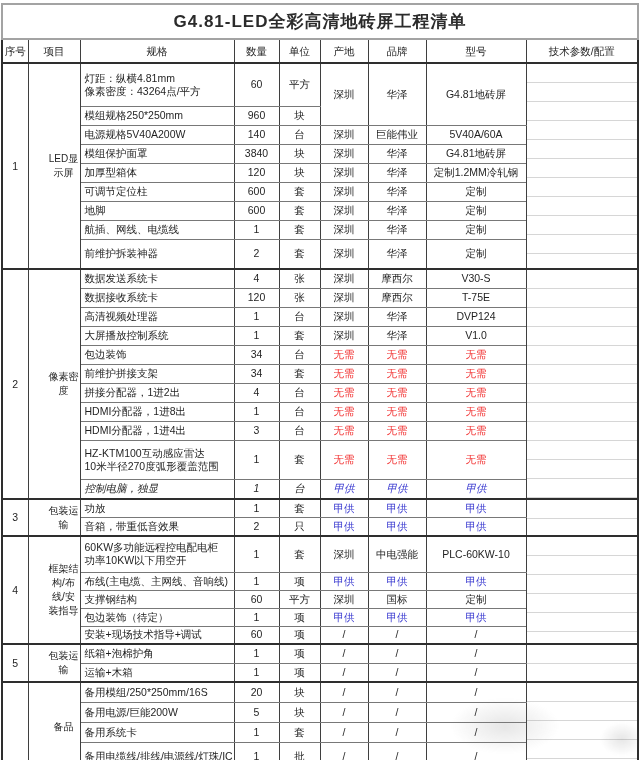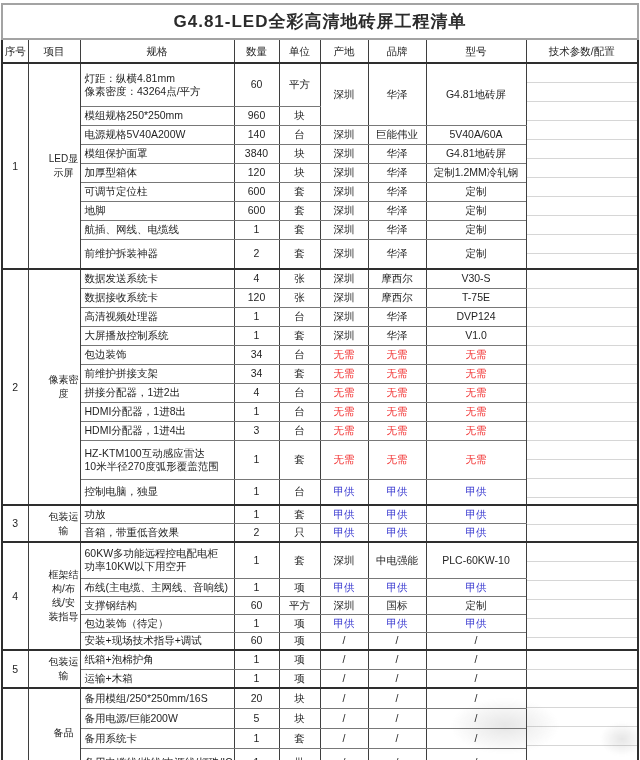--- a/index.html
+++ b/index.html
@@ -266,21 +266,21 @@
           <td class="c-spec">
             <div>HZ-KTM100互动感应雷达</div>
             <div>10米半径270度弧形覆盖范围</div>
           </td>
           <td class="c-qty">1</td>
           <td class="c-unit">套</td>
           <td style="color: rgb(242, 48, 48);">无需</td>
           <td style="color: rgb(242, 48, 48);">无需</td>
           <td style="color: rgb(242, 48, 48);">无需</td>
         </tr>
-        <tr style="height: 26px;">
+        <tr style="height: 20px; font-style: italic;">
           <td class="c-spec">
             <div>控制电脑，独显</div>
           </td>
           <td class="c-qty">1</td>
           <td class="c-unit">台</td>
           <td style="color: rgb(53, 53, 207);">甲供</td>
           <td style="color: rgb(53, 53, 207);">甲供</td>
           <td style="color: rgb(53, 53, 207);">甲供</td>
         </tr>
         <tr class="sec-start" style="height: 18px;">

